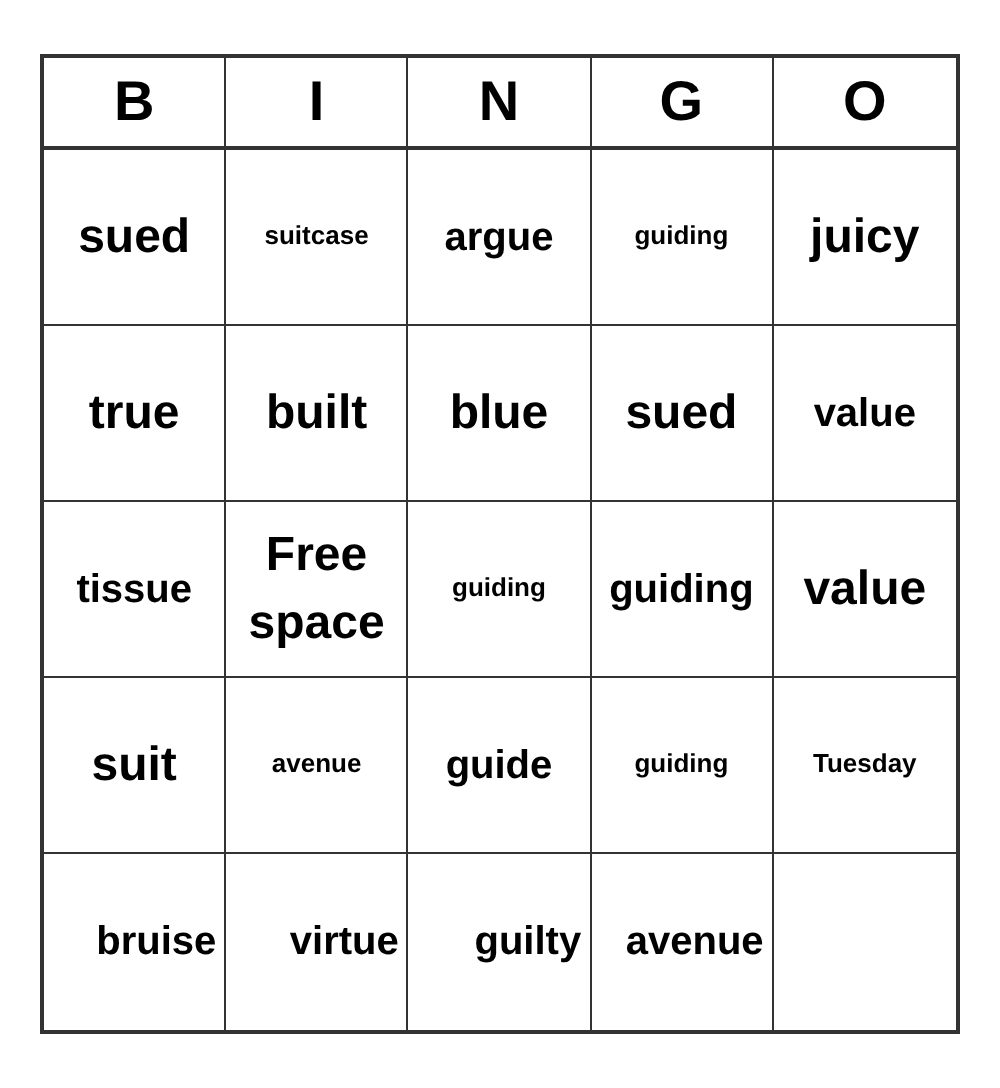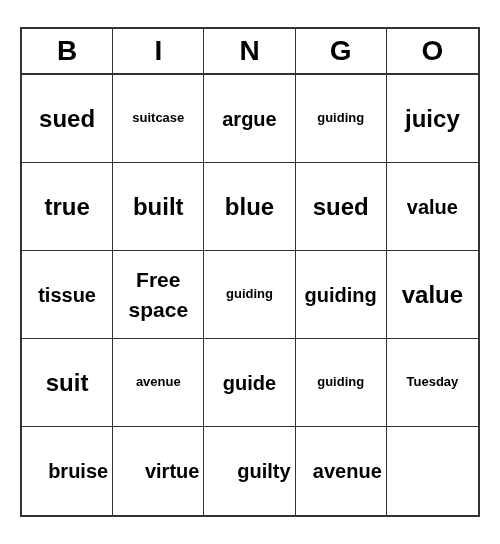--- a/index.html
+++ b/index.html
@@ -79,21 +79,21 @@
 
     .bingo-cell .cell-text.medium {
       font-size: 20px;
     }
 
     .bingo-cell .cell-text.small {
       font-size: 13px;
     }
 
     .bingo-cell .cell-text.free-space {
-      font-size: 21px;
+      font-size: 24px;
       line-height: 1.4;
     }
   </style>
 </head>
 <body>
 
 <div class="bingo-card">
   <div class="bingo-header">
   <div class="bingo-header-cell">B</div>
       <div class="bingo-header-cell">I</div>

